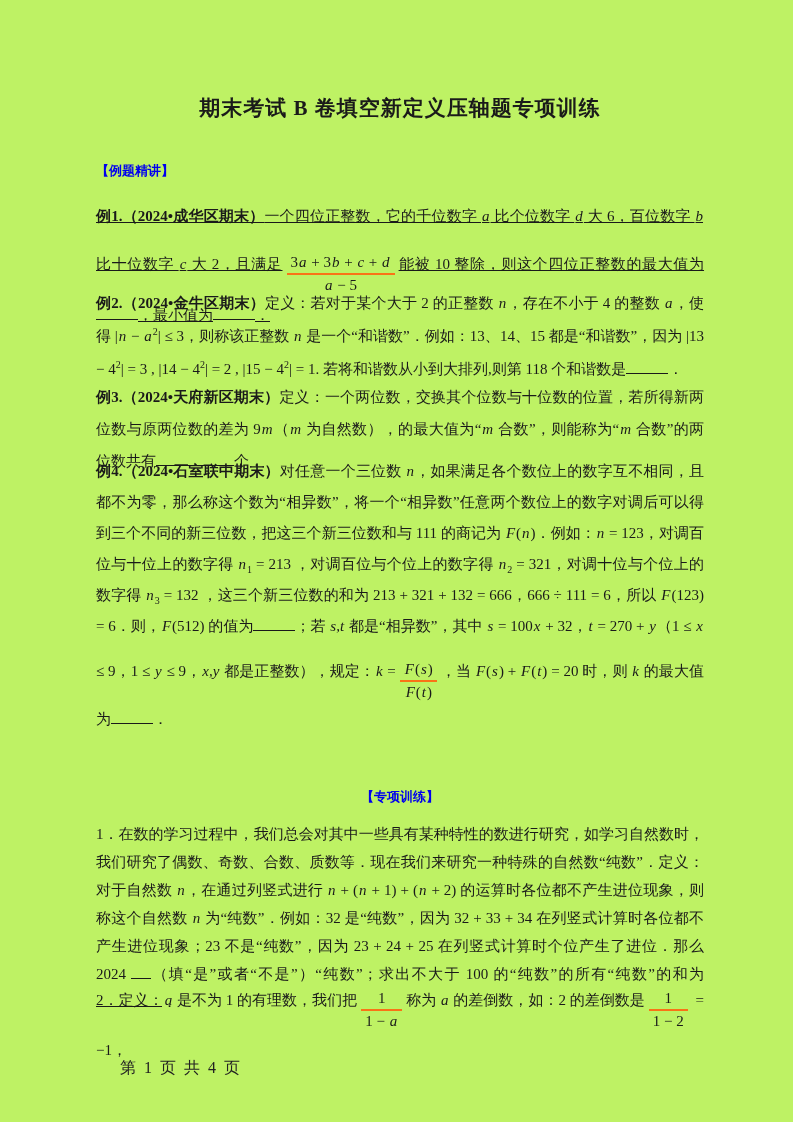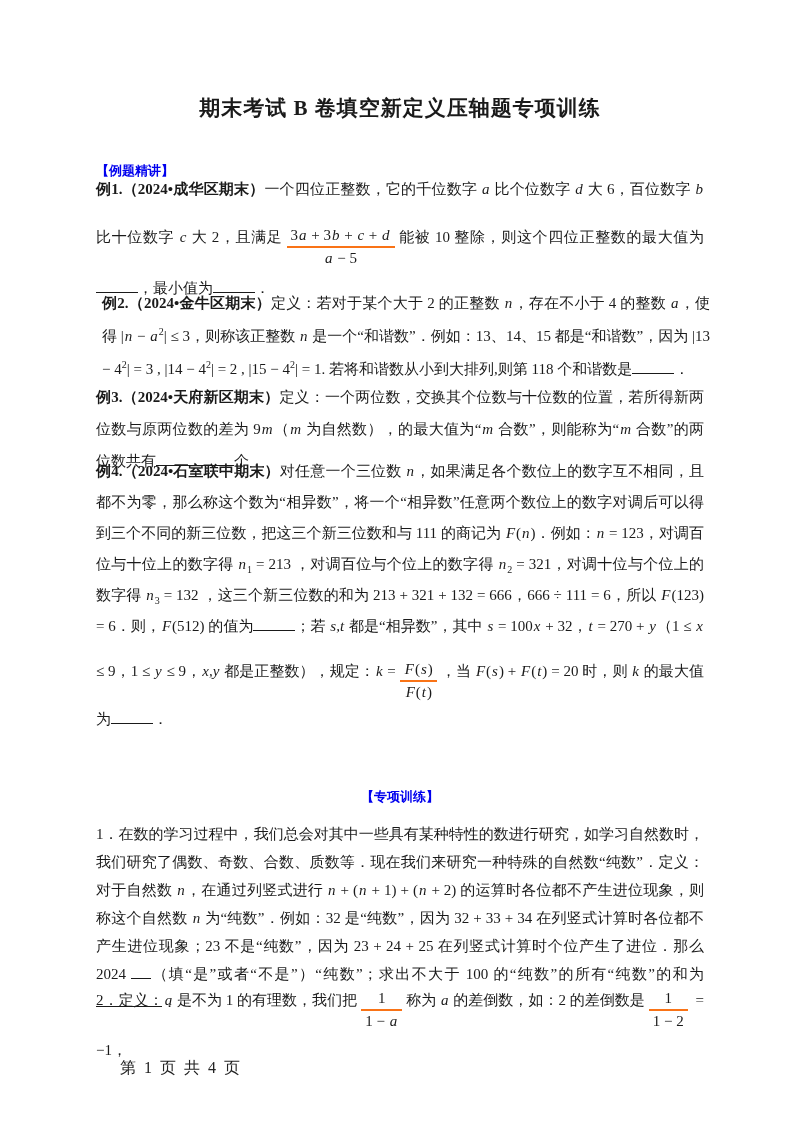--- a/index.html
+++ b/index.html
@@ -1,34 +1,34 @@
 <!DOCTYPE html>
 <html><head>
 <meta charset="utf-8">
 <style>
   html,body{margin:0;padding:0;background:#8a8a8a;}
   .page{
     position:relative;
     width:793px;height:1122px;
     margin:0 auto;
-    background:#ffffff;
+    background:#bef264;
     font-family:"Liberation Serif","DejaVu Serif",serif;
     color:#1a1a1a;
     overflow:hidden;
   }
   .content{position:absolute;left:96px;width:608px;top:0;}
   .blk{position:absolute;left:0;width:608px;font-size:15px;line-height:31px;text-align:justify;}
   .doc-title{
     top:94px;text-align:center;font-size:21px;font-weight:700;line-height:28px;
     font-family:"Liberation Serif","DejaVu Serif",serif;letter-spacing:1px;
   }
   .sec-head{font-weight:700;font-size:13px;line-height:20px;text-align:left;}
   .blk[data-blk="h1"]{top:161px;}
-  .blk[data-blk="e1"]{top:171px;line-height:37px;}
-  .blk[data-blk="e2"]{top:287px;line-height:33px;margin-left:6px;}
+  .blk[data-blk="e1"]{top:198px;line-height:37px;text-decoration:underline;}
+  .blk[data-blk="e2"]{top:287px;line-height:33px;}
   .blk[data-blk="e3"]{top:381px;line-height:32px;}
   .blk[data-blk="e4"]{top:456px;line-height:31px;}
   .blk[data-blk="h2"]{top:787px;text-align:center;}
   .blk[data-blk="p1"]{top:820px;line-height:28px;}
   .blk[data-blk="p2"]{top:971px;line-height:34px;}
   .bold{font-weight:700;}
   .var{font-style:italic;font-family:"Liberation Serif","DejaVu Serif",serif;padding:0 1px;}
   sup,sub{font-size:10px;line-height:0;}
   .blank{
     display:inline-block;height:0.95em;

